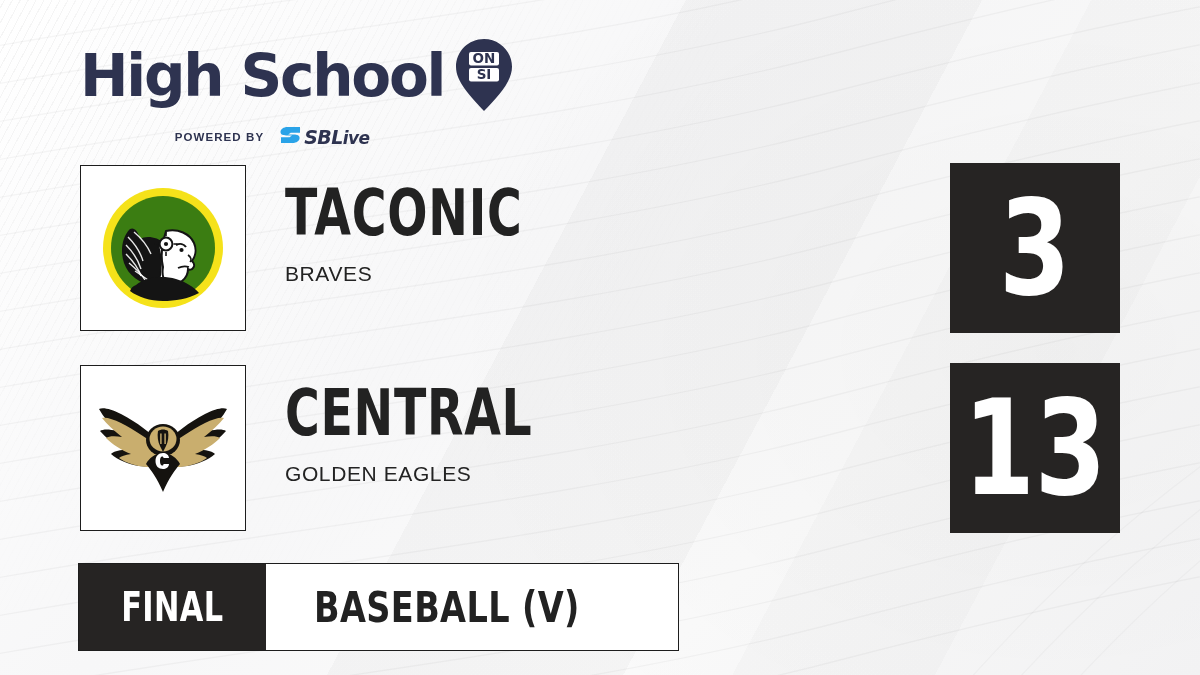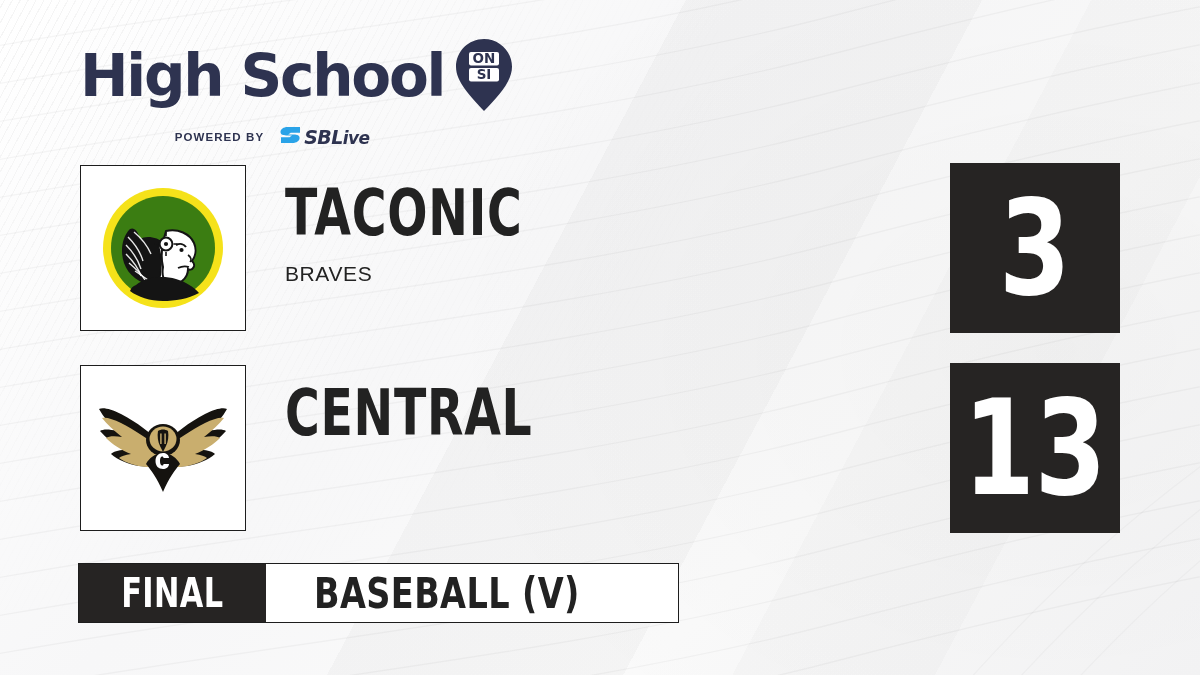--- a/index.html
+++ b/index.html
@@ -185,21 +185,21 @@
     transform: scaleX(0.78);
     transform-origin: center center;
     white-space: nowrap;
   }
 
   
   #status-bar {
     position: absolute;
     left: 78px;
     top: 563px;
-    height: 60px;
+    height: 88px;
     display: flex;
     align-items: stretch;
     border: 1.5px solid #1d1d1d;
     box-sizing: border-box;
     background: #ffffff;
   }
   .status-state {
     background: #262423;
     color: #ffffff;
     display: flex;
@@ -368,20 +368,21 @@
 
           <path d="M61 35 C64 33 68 33 71 35 C72 40 71 46 69 50 L66 56 L63 50 C61 46 60 40 61 35 Z" fill="#15130f"></path>
           <path d="M63.2 37.5 L64.6 37.5 L64.6 48 L63.2 48 Z M67.4 37.5 L68.8 37.5 L68.8 48 L67.4 48 Z" fill="#c9ae6e"></path>
 
           <path d="M72 62 C72 59 69 57 66 57 C61.5 57 58.5 60 58.5 65 C58.5 70 61.5 73 66 73 C69 73 72 71 72 68 L66.5 68 C66.5 69 66 69.5 65.2 69.5 C63.8 69.5 63 67.9 63 65 C63 62.1 63.8 60.5 65.2 60.5 C66 60.5 66.5 61 66.5 62 Z" fill="#ffffff"></path>
         </svg>
       </div>
     </div>
     <div class="team-text">
       <div class="team-name">CENTRAL</div>
+      <div class="team-mascot">GOLDEN EAGLES</div>
     </div>
   </div>
 
   <div class="score-box" id="score-box-0">
     <span class="score-value">3</span>
   </div>
   <div class="score-box" id="score-box-1">
     <span class="score-value">13</span>
   </div>
 

